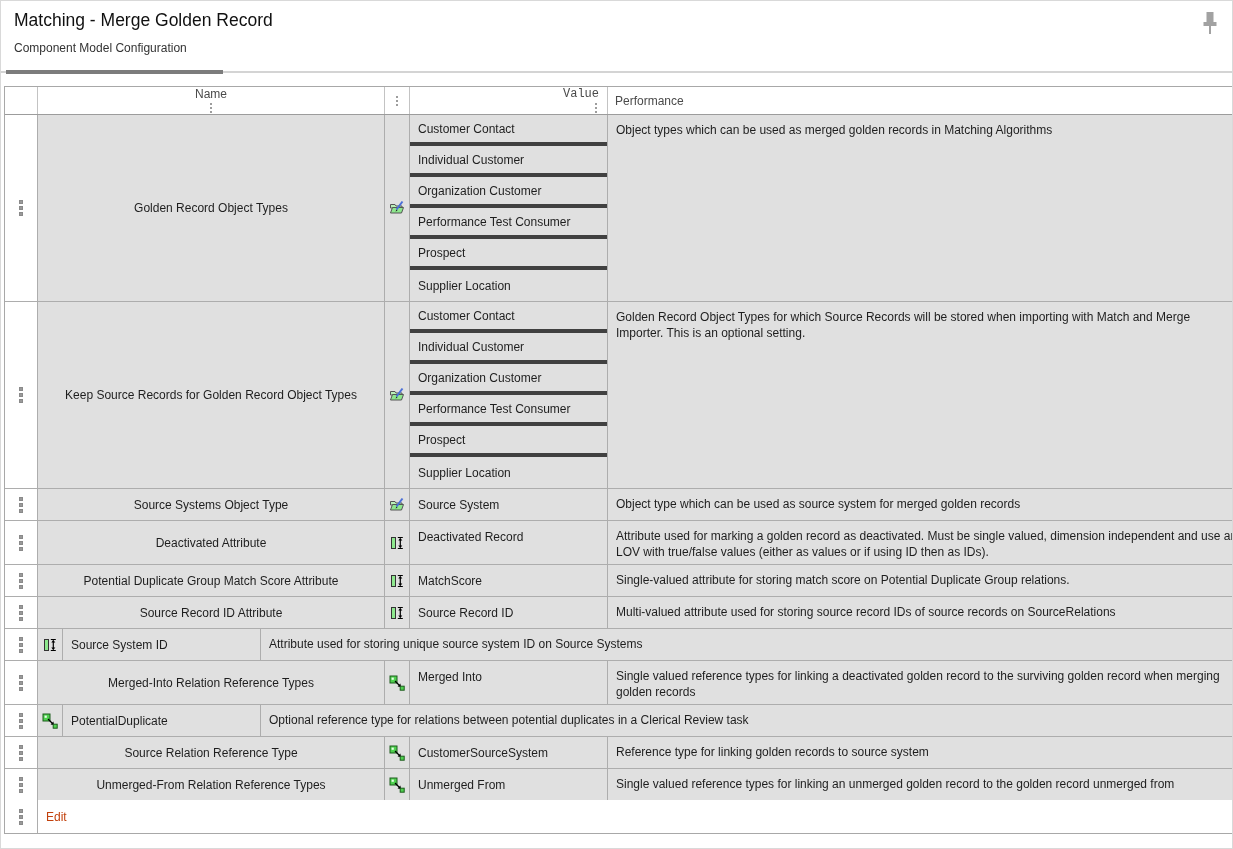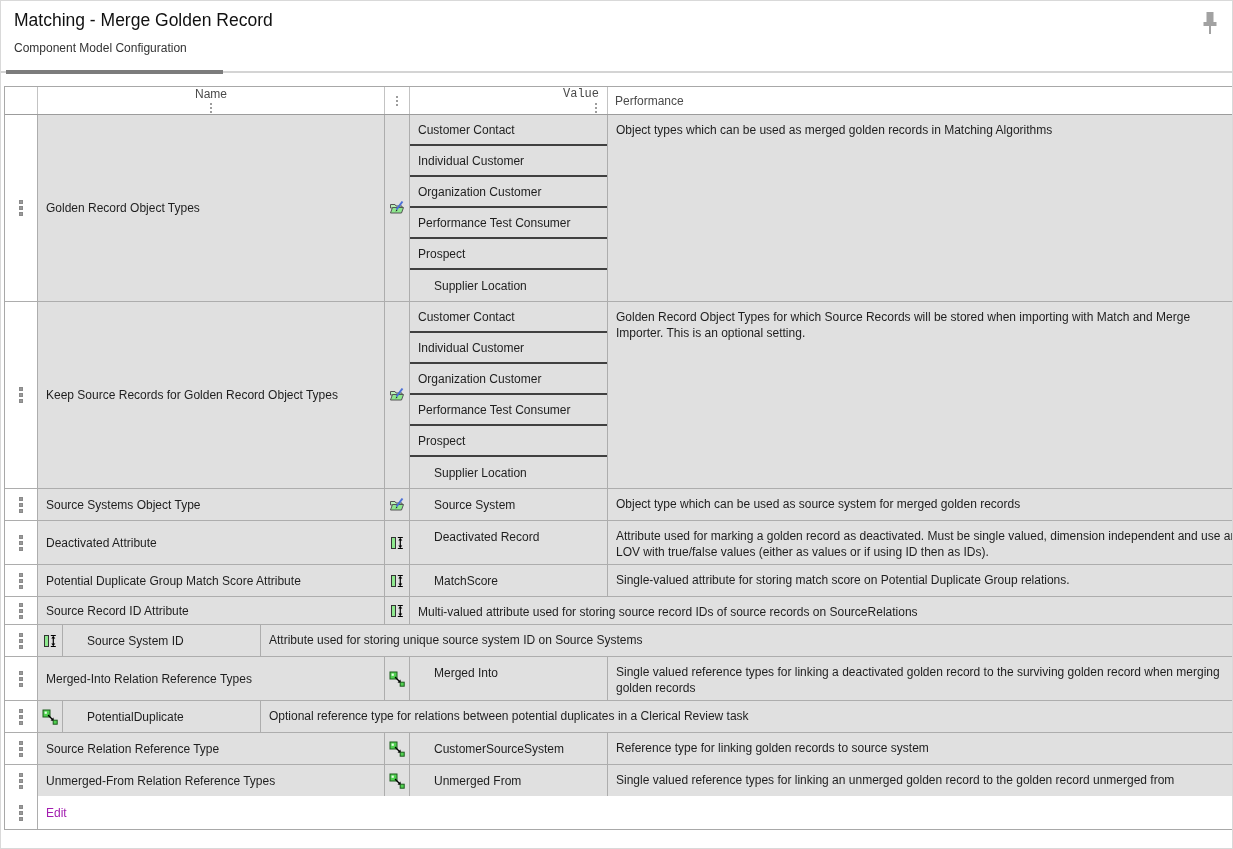--- a/index.html
+++ b/index.html
@@ -16,38 +16,38 @@
   .tabline-active { position:absolute; left:5px; top:69px; width:217px; height:4px; background:#7c7c7c; }
 
   
   .tbl { position:absolute; left:3px; top:85px; width:1320px; background:#fff;
     border:1px solid #a8a8a8; }
   .thead { display:flex; height:28px; background:#fff; border-bottom:1px solid #9c9c9c; color:#4a4a4a; }
   .thead .cell { border-right:1px solid #c3c3c3; }
   .cell { border-right:1px solid #adadad; }
   .cell:last-child { border-right:none; }
   .c-handle { width:33px; flex:none; background:#fff; display:flex; align-items:center; justify-content:center; }
-  .c-name { width:347px; flex:none; display:flex; align-items:center; padding:0 8px; }
+  .c-name { width:347px; flex:none; display:flex; align-items:center; padding:0 8px;justify-content:center; }
   .c-icon { width:25px; flex:none; display:flex; align-items:center; justify-content:center; }
   .c-value { width:198px; flex:none; }
   .c-desc { flex:1; }
   .thead .c-name, .thead .c-value { justify-content:space-between;flex-direction:column; }
   .thead .c-icon, .thead .c-desc { display:flex; align-items:center; padding:0 7px; }
   .thead .c-desc { border-right:none; }
 
   .trow { display:flex; border-bottom:1px solid #adadad; background:#e0e0e0; align-items:stretch; }
   .trow:last-child { border-bottom:none; }
   .vitem { min-height:31px; display:flex; align-items:center; padding:0 8px;
-    border-bottom:2px solid #404040; }
-  .vitem:last-child { border-bottom:none;margin-left:16px; }
+    border-bottom:4px solid #404040; }
+  .vitem:last-child { border-bottom:none; }
   .c-desc.body { padding:7px 8px 4px; line-height:16px; white-space:pre-line; }
 
   .tfoot { display:flex; background:#fff; min-height:33px; }
   .tfoot .c-rest { flex:1; display:flex; align-items:center; padding:0 8px; border-right:none; }
-  .edit-link { color:#a21caf; cursor:pointer; text-decoration:none; }
+  .edit-link { color:#c2410c; cursor:pointer; text-decoration:none; }
 
   
   .grip { display:flex; flex-direction:column; gap:2px; }
   .grip i { width:4px; height:4px; background:#9a9a9a; border:1px solid #8a8a8a; }
   .mdots { display:flex; flex-direction:column; gap:2px; padding:2px; }
   .mdots i { width:2px; height:2px; border-radius:50%; background:#7d7d7d; }
   .icon16 { width:16px; height:16px; display:block; }
 </style>
 </head>
 <body>
@@ -248,20 +248,23 @@
           <div class="cell c-icon">
             <svg class="icon16" viewBox="0 0 16 16">
               <rect x="2.5" y="2.5" width="4" height="11" fill="#8ee88e" stroke="#333" stroke-width="1"></rect>
               <line x1="8.8" y1="2.5" x2="13.8" y2="2.5" stroke="#000" stroke-width="1"></line>
               <line x1="8.8" y1="13.5" x2="13.8" y2="13.5" stroke="#000" stroke-width="1"></line>
               <line x1="11.3" y1="3.5" x2="11.3" y2="12.5" stroke="#000" stroke-width="1.2"></line>
               <path d="M11.3 3 l-2 2.6 h4 z" fill="#000"></path>
               <path d="M11.3 13 l-2 -2.6 h4 z" fill="#000"></path>
             </svg>
           </div>
+          <div class="cell c-value">
+            <div class="vitem">Source Record ID</div>
+          </div>
           <div class="cell c-desc body">Multi-valued attribute used for storing source record IDs of source records on SourceRelations</div>
         </div>
         <div class="trow">
           <div class="cell c-handle">
             <span class="grip">
               <i></i>
               <i></i>
               <i></i>
             </span>
           </div>

